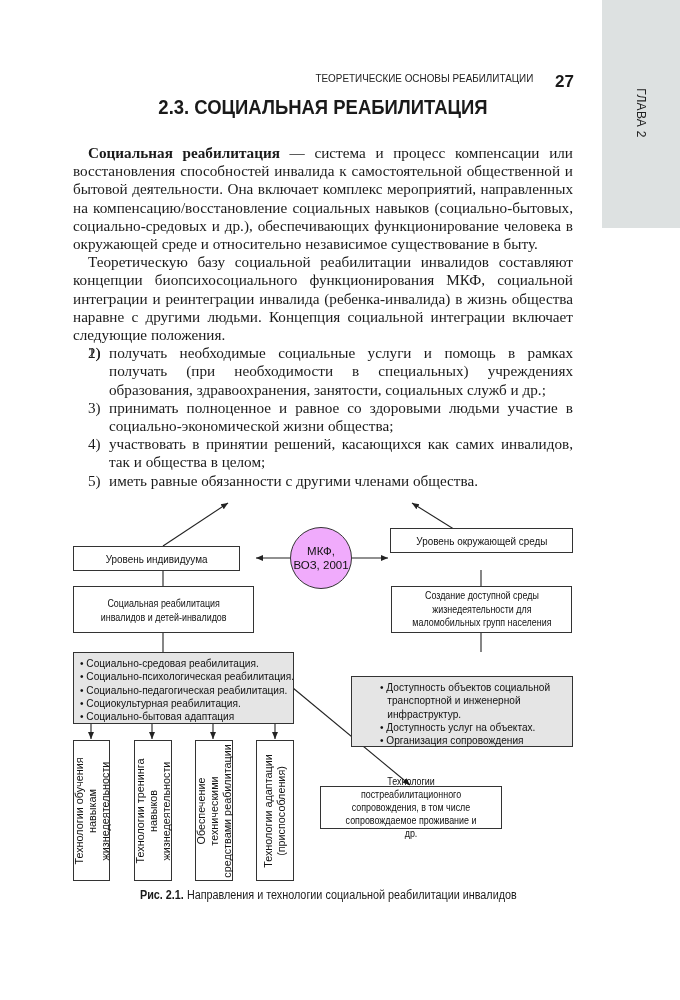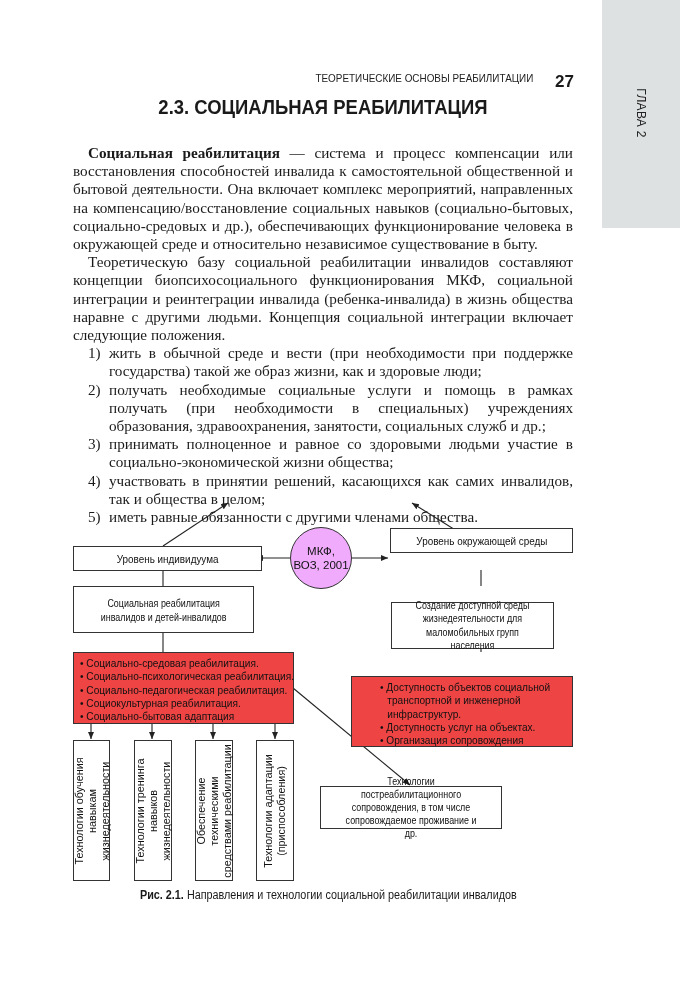--- a/index.html
+++ b/index.html
@@ -50,21 +50,21 @@
       position: absolute; left: 0; top: 0; width: 680px; height: 1000px;
       font-family: "Liberation Sans", sans-serif; font-size: 11px; color: #111;
     }
     .box {
       position: absolute; border: 1.2px solid #333; background: #fff; box-sizing: border-box;
       display: flex; align-items: center; justify-content: center; text-align: center;
       line-height: 14px;
     }
     .box span { transform: scaleX(0.9); display: block; }
     .bullets {
-      position: absolute; border: 1.2px solid #333; background: #ef4444; box-sizing: border-box;
+      position: absolute; border: 1.2px solid #333; background: #e5e5e5; box-sizing: border-box;
       padding: 4px 6px; line-height: 13.3px; text-align: left;
     }
     .bullets ul { list-style: none; margin: 0; padding: 0; }
     .bullets li { transform: scaleX(0.92); transform-origin: left center; white-space: nowrap; }
     .bullets li.cont { padding-left: 8px; }
     .vbox {
       position: absolute; border: 1.2px solid #333; box-sizing: border-box; background: #fff;
     }
     .vbox .vtext {
       position: absolute; left: 50%; top: 50%;
@@ -96,21 +96,21 @@
   <span class="running-title">ТЕОРЕТИЧЕСКИЕ ОСНОВЫ РЕАБИЛИТАЦИИ</span>
   <span class="page-number">27</span>
 </div>
 
 <div class="section-title">2.3. СОЦИАЛЬНАЯ РЕАБИЛИТАЦИЯ</div>
 
 <div class="body-text">
   <p><strong>Социальная реабилитация</strong><span> — система и процесс компенсации или восстановления способностей инвалида к самостоятельной общественной и бытовой деятельности. Она включает комплекс мероприятий, направленных на компенсацию/восстановление социальных навыков (социально-бытовых, социально-средовых и др.), обеспечивающих функционирование человека в окружающей среде и относительно независимое существование в быту.</span></p>
   <p>Теоретическую базу социальной реабилитации инвалидов составляют концепции биопсихосоциального функционирования МКФ, социальной интеграции и реинтеграции инвалида (ребенка-инвалида) в жизнь общества наравне с другими людьми. Концепция социальной интеграции включает следующие положения.</p>
   <ul class="num-list">
-    <li><span class="num">1)</span><span>жить в обычной среде и вести (при необходимости при поддержке государства) такой же образ жизни, как и здоровые люди;</span></li>
+    <li><span class="num">1)</span></li>
     <li><span class="num">2)</span><span>получать необходимые социальные услуги и помощь в рамках получать (при необходимости в специальных) учреждениях образования, здравоохранения, занятости, социальных служб и др.;</span></li>
     <li><span class="num">3)</span><span>принимать полноценное и равное со здоровыми людьми участие в социально-экономической жизни общества;</span></li>
     <li><span class="num">4)</span><span>участвовать в принятии решений, касающихся как самих инвалидов, так и общества в целом;</span></li>
     <li><span class="num">5)</span><span>иметь равные обязанности с другими членами общества.</span></li>
   </ul>
 </div>
 
 <div class="diagram">
   <svg class="lines" width="680" height="1000">
     <defs>
@@ -142,36 +142,36 @@
   </svg>
 
 
   <div class="circle">
     <div>
         <div>МКФ,</div>
         <div>ВОЗ, 2001</div>
       </div>
   </div>
 
-  <div class="box" style="left:73px; top:546px; width:189px; height:25px;">
+  <div class="box" style="left:73px; top:546px; width:167px; height:25px;">
     <span>Уровень индивидуума</span>
   </div>
 
   <div class="box" style="left:390px; top:528px; width:183px; height:25px;">
     <span>Уровень окружающей среды</span>
   </div>
 
   <div class="box" style="left:73px; top:586px; width:181px; height:47px;">
     <span>
         <span style="display: block;">Социальная реабилитация</span>
         <span style="display: block;">инвалидов и детей-инвалидов</span>
       </span>
   </div>
 
-  <div class="box" style="left:391px; top:586px; width:163px; height:47px; line-height:13.5px;margin-top:16px;">
+  <div class="box" style="left:391px; top:586px; width:181px; height:47px; line-height:13.5px;">
     <span>
         <span style="display: block;">Создание доступной среды</span>
         <span style="display: block;">жизнедеятельности для</span>
         <span style="display: block;">маломобильных групп населения</span>
       </span>
   </div>
 
   <div class="bullets" style="left:73px; top:652px; width:221px; height:72px;">
     <ul>
       <li>• Социально-средовая реабилитация.</li>

